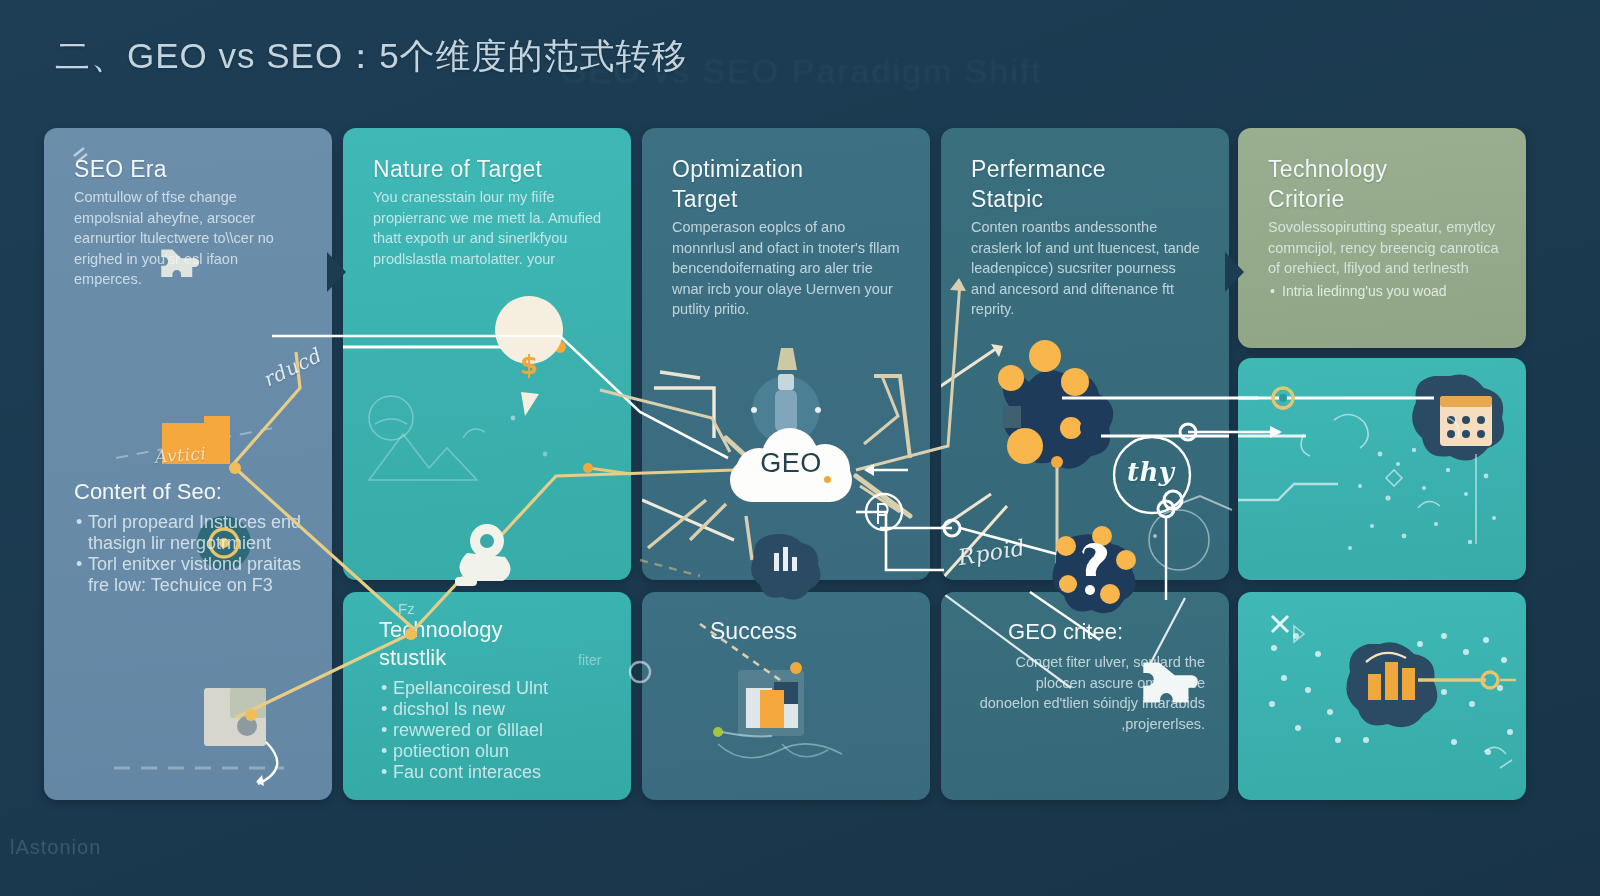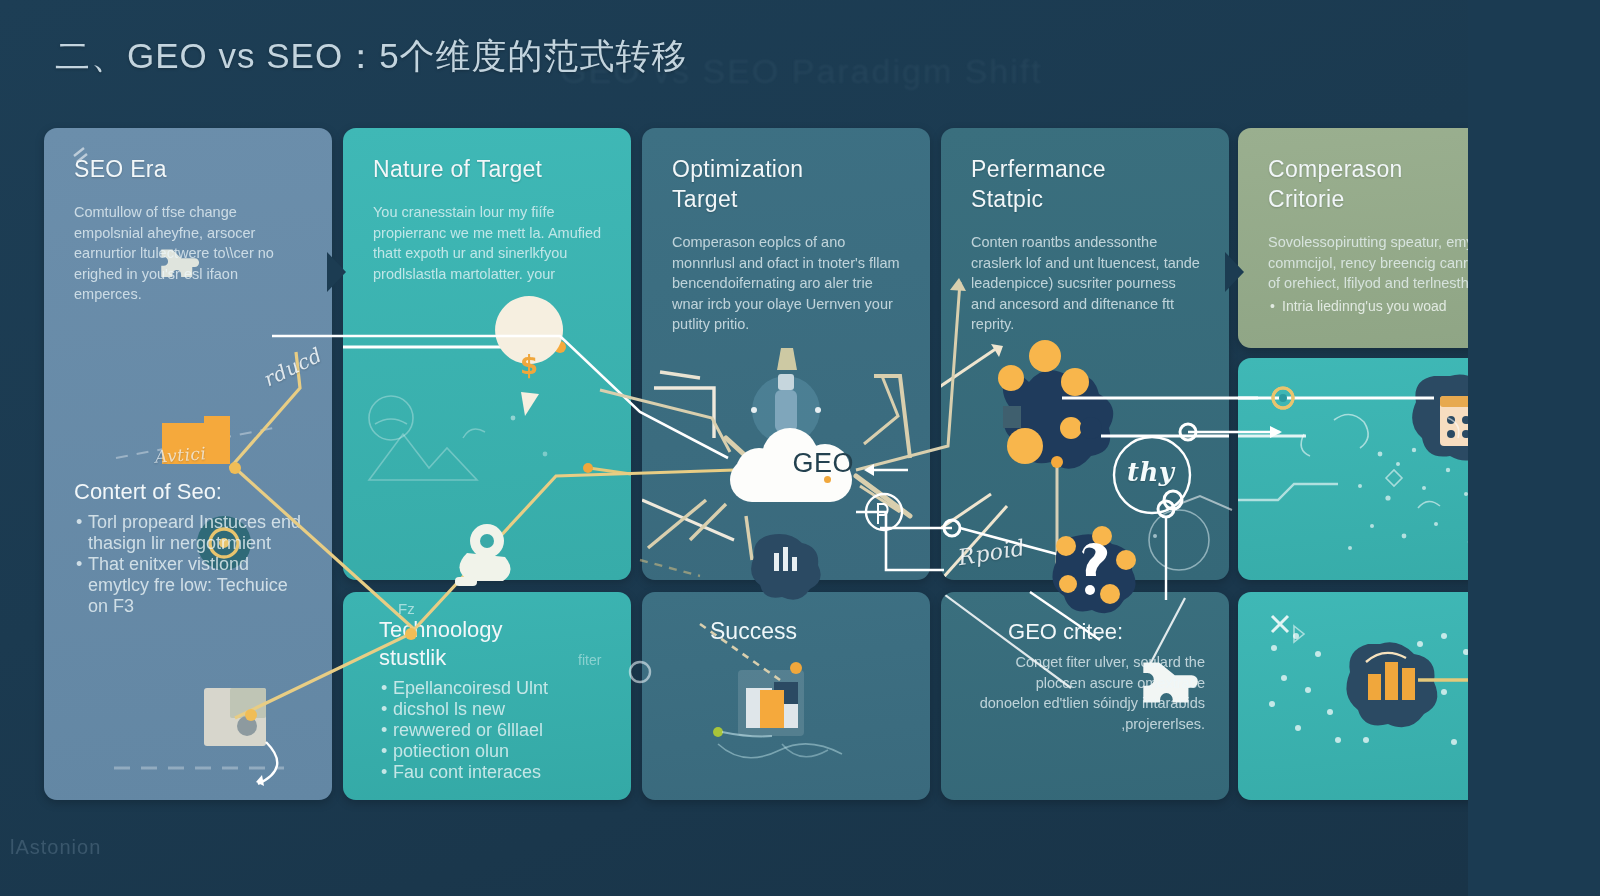--- a/index.html
+++ b/index.html
@@ -5,21 +5,21 @@
 <style>
   * { box-sizing: border-box; margin: 0; padding: 0; }
   html, body {
     width: 1600px; height: 896px;
     overflow: hidden;
     background: #1b3b52;
     font-family: "Liberation Sans", "DejaVu Sans", sans-serif;
   }
   #stage {
     position: relative;
-    width: 1468px; height: 896px;
+    width: 1600px; height: 896px;
     background: linear-gradient(160deg,#1d3e55 0%,#1b3a50 45%,#193448 100%);
     overflow: hidden;
   }
 
   
   .ghost-band {
     position: absolute; left: 560px; top: 52px;
     width: 560px; height: 52px;
     color: rgba(190,215,230,0.055);
     font-size: 34px; letter-spacing: 2px;
@@ -54,21 +54,21 @@
     position: absolute; left: 30px; right: 18px; top: 26px;
     pointer-events: none;
   }
   .card-title {
     font-size: 23px; line-height: 30px; font-weight: 400;
     color: #f2f7f9; letter-spacing: 0.3px;
     max-width: 180px;
     text-shadow: 0 1px 2px rgba(0,0,0,0.18);
   }
   .card-body {
-    margin-top: 18px;
+    margin-top: 3px;
     font-size: 14.5px; line-height: 20.5px;
     color: rgba(238,247,250,0.74);
     max-width: 232px;
     filter: blur(0.35px);
   }
   .card-sub {
     position: absolute; left: 30px; right: 14px;
     pointer-events: none;
   }
   .card-sub .sub-title {
@@ -117,21 +117,21 @@
   }
   .cloud .lobe {
     position: absolute; background: #fdfdfb; border-radius: 50%;
   }
   .cloud .base {
     position: absolute; left: 2px; bottom: 0; width: 122px; height: 44px;
     background: #fdfdfb; border-radius: 22px;
   }
   .cloud-label {
     position: absolute; left: 0; top: 20px; width: 126px;
-    text-align: right; z-index: 31;
+    text-align: center; z-index: 31;
     font-size: 27px; letter-spacing: 0.5px;
     color: #23414f; font-weight: 400;
   }
   .cloud-dot {
     position: absolute; left: 96px; top: 48px;
     width: 7px; height: 7px; border-radius: 50%;
     background: #f0a73c; z-index: 32;
   }
 
   
@@ -222,21 +222,21 @@
 
     <div class="card-head">
       <div class="card-title">SEO Era</div>
       <div class="card-body">Comtullow of tfse change empolsnial aheyfne, arsocer earnurtior ltulectwere to\\cer no erighed in you'sr esl ifaon emperces.</div>
     </div>
 
     <div class="card-sub" style="top:350px;">
       <div class="sub-title">Contert of Seo:</div>
       <ul>
         <li>Torl propeard Instuces end thasign lir nergotrmient</li>
-        <li>That enitxer vistlond emytlcy fre low: Techuice on F3</li>
+        <li>Torl enitxer vistlond praitas fre low: Techuice on F3</li>
       </ul>
     </div>
   </div>
 
   <div class="card c-teal" style="left:343px; top:128px; width:288px; height:452px;">
     <svg class="deco" style="width:288px;height:452px;left:0;top:0;" viewBox="0 0 288 452">
 
       <circle cx="48" cy="290" r="22" fill="none" stroke="rgba(255,255,255,0.30)" stroke-width="1.6"></circle>
       <path d="M32 296 q16 -10 32 0" stroke="rgba(255,255,255,0.30)" stroke-width="1.6" fill="none"></path>
       <path d="M26 352 l34 -46 l26 34 l18 -20 l30 32 z" fill="none" stroke="rgba(255,255,255,0.28)" stroke-width="1.6"></path>
@@ -351,21 +351,21 @@
       <path d="M196 64 h16 a6 6 0 0 1 0 12 h-3 v14 h-15 v-3 a6 6 0 0 0 -12 0 v3 h-16 v-16 h4 a6 6 0 0 0 0 -12 h-4 v-10 h15 z" transform="translate(28,16) scale(1.05)" fill="#f2f6f4"></path>
     </svg>
     <div class="card-sub" style="top:26px; left:32px;text-align:right;">
       <div class="sub-title">GEO critee:</div>
       <div class="card-body" style="margin-top:6px;">Conget fiter ulver, soulard the ploccen ascure omextrace donoelon ed'tlien sóindjy intarabids ,projererlses.</div>
     </div>
   </div>
 
   <div class="card c-olive" style="left:1238px; top:128px; width:288px; height:220px;">
     <div class="card-head">
-      <div class="card-title">Comperason Critorie</div>
+      <div class="card-title">Technology Critorie</div>
       <div class="card-body">Sovolessopirutting speatur, emytlcy commcijol, rency breencig canrotica of orehiect, lfilyod and terlnesth</div>
       <ul style="margin-top:2px; padding-left:14px; list-style:none;">
         <li style="position:relative; font-size:14px; line-height:21px; color:rgba(245,250,248,0.8); filter:blur(0.3px);">
           <span style="position:absolute;left:-12px;">•</span>
           <span>Intria liedinng'us you woad</span>
         </li>
       </ul>
     </div>
   </div>
 

